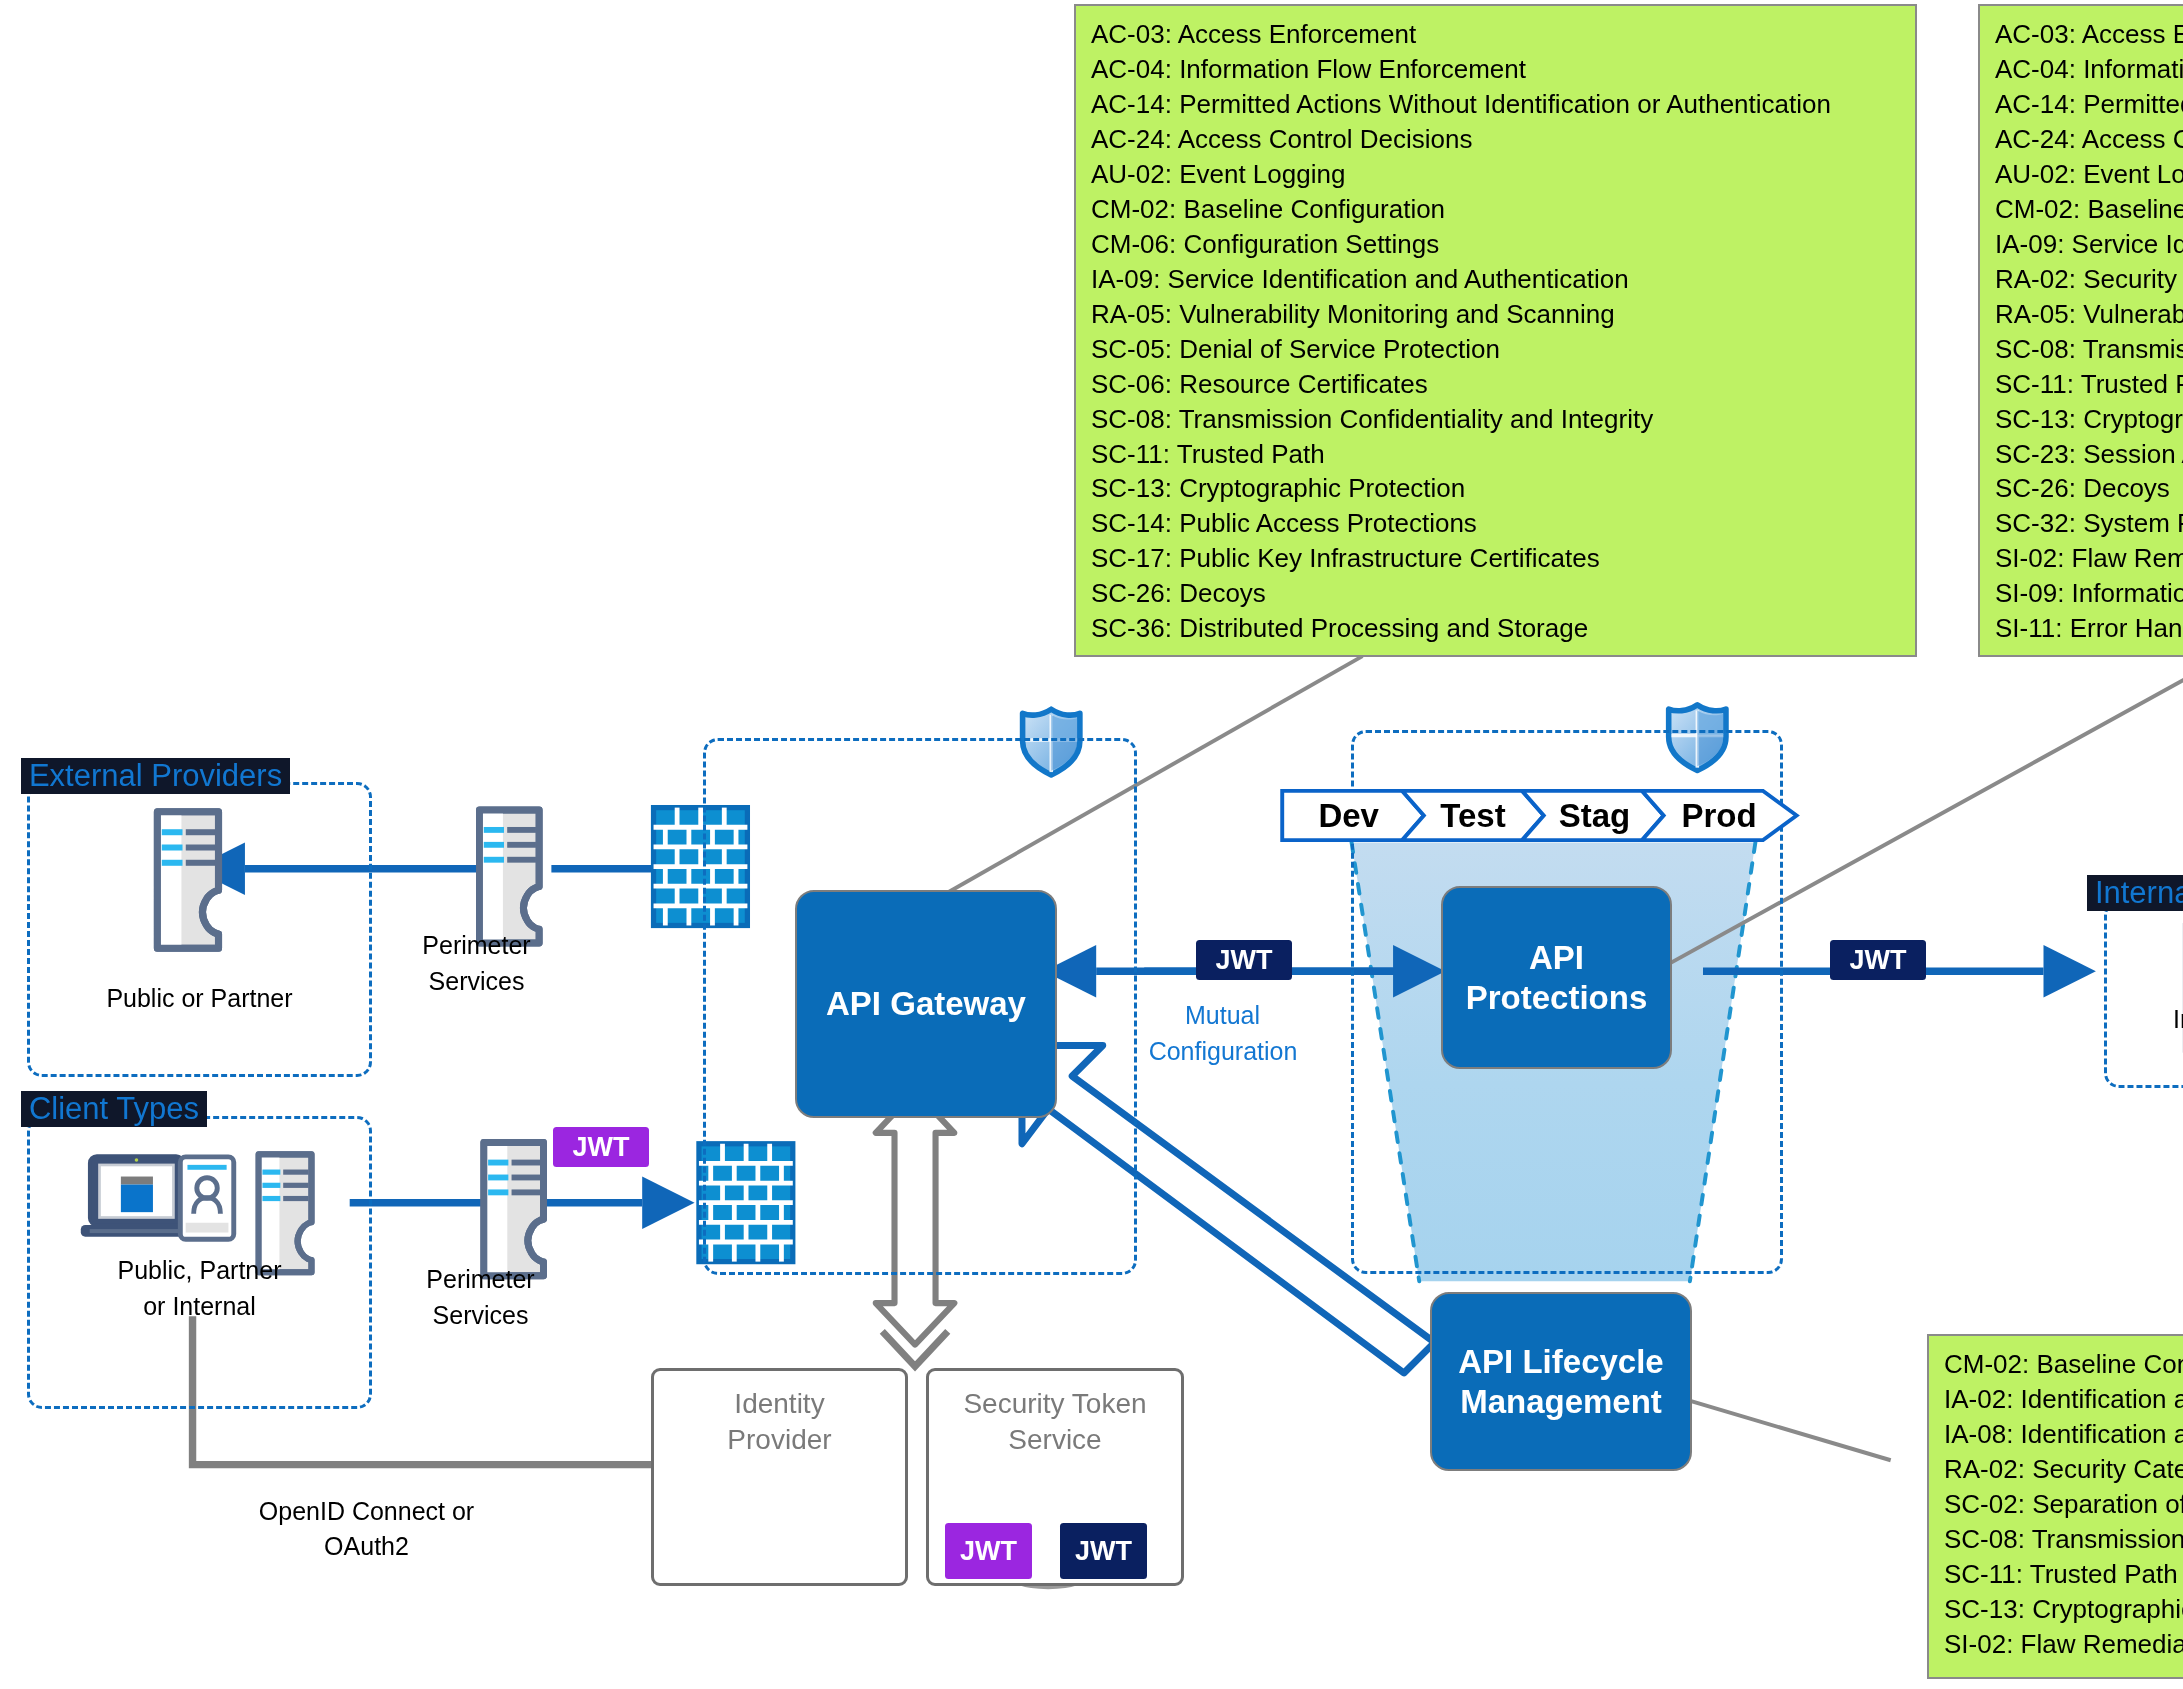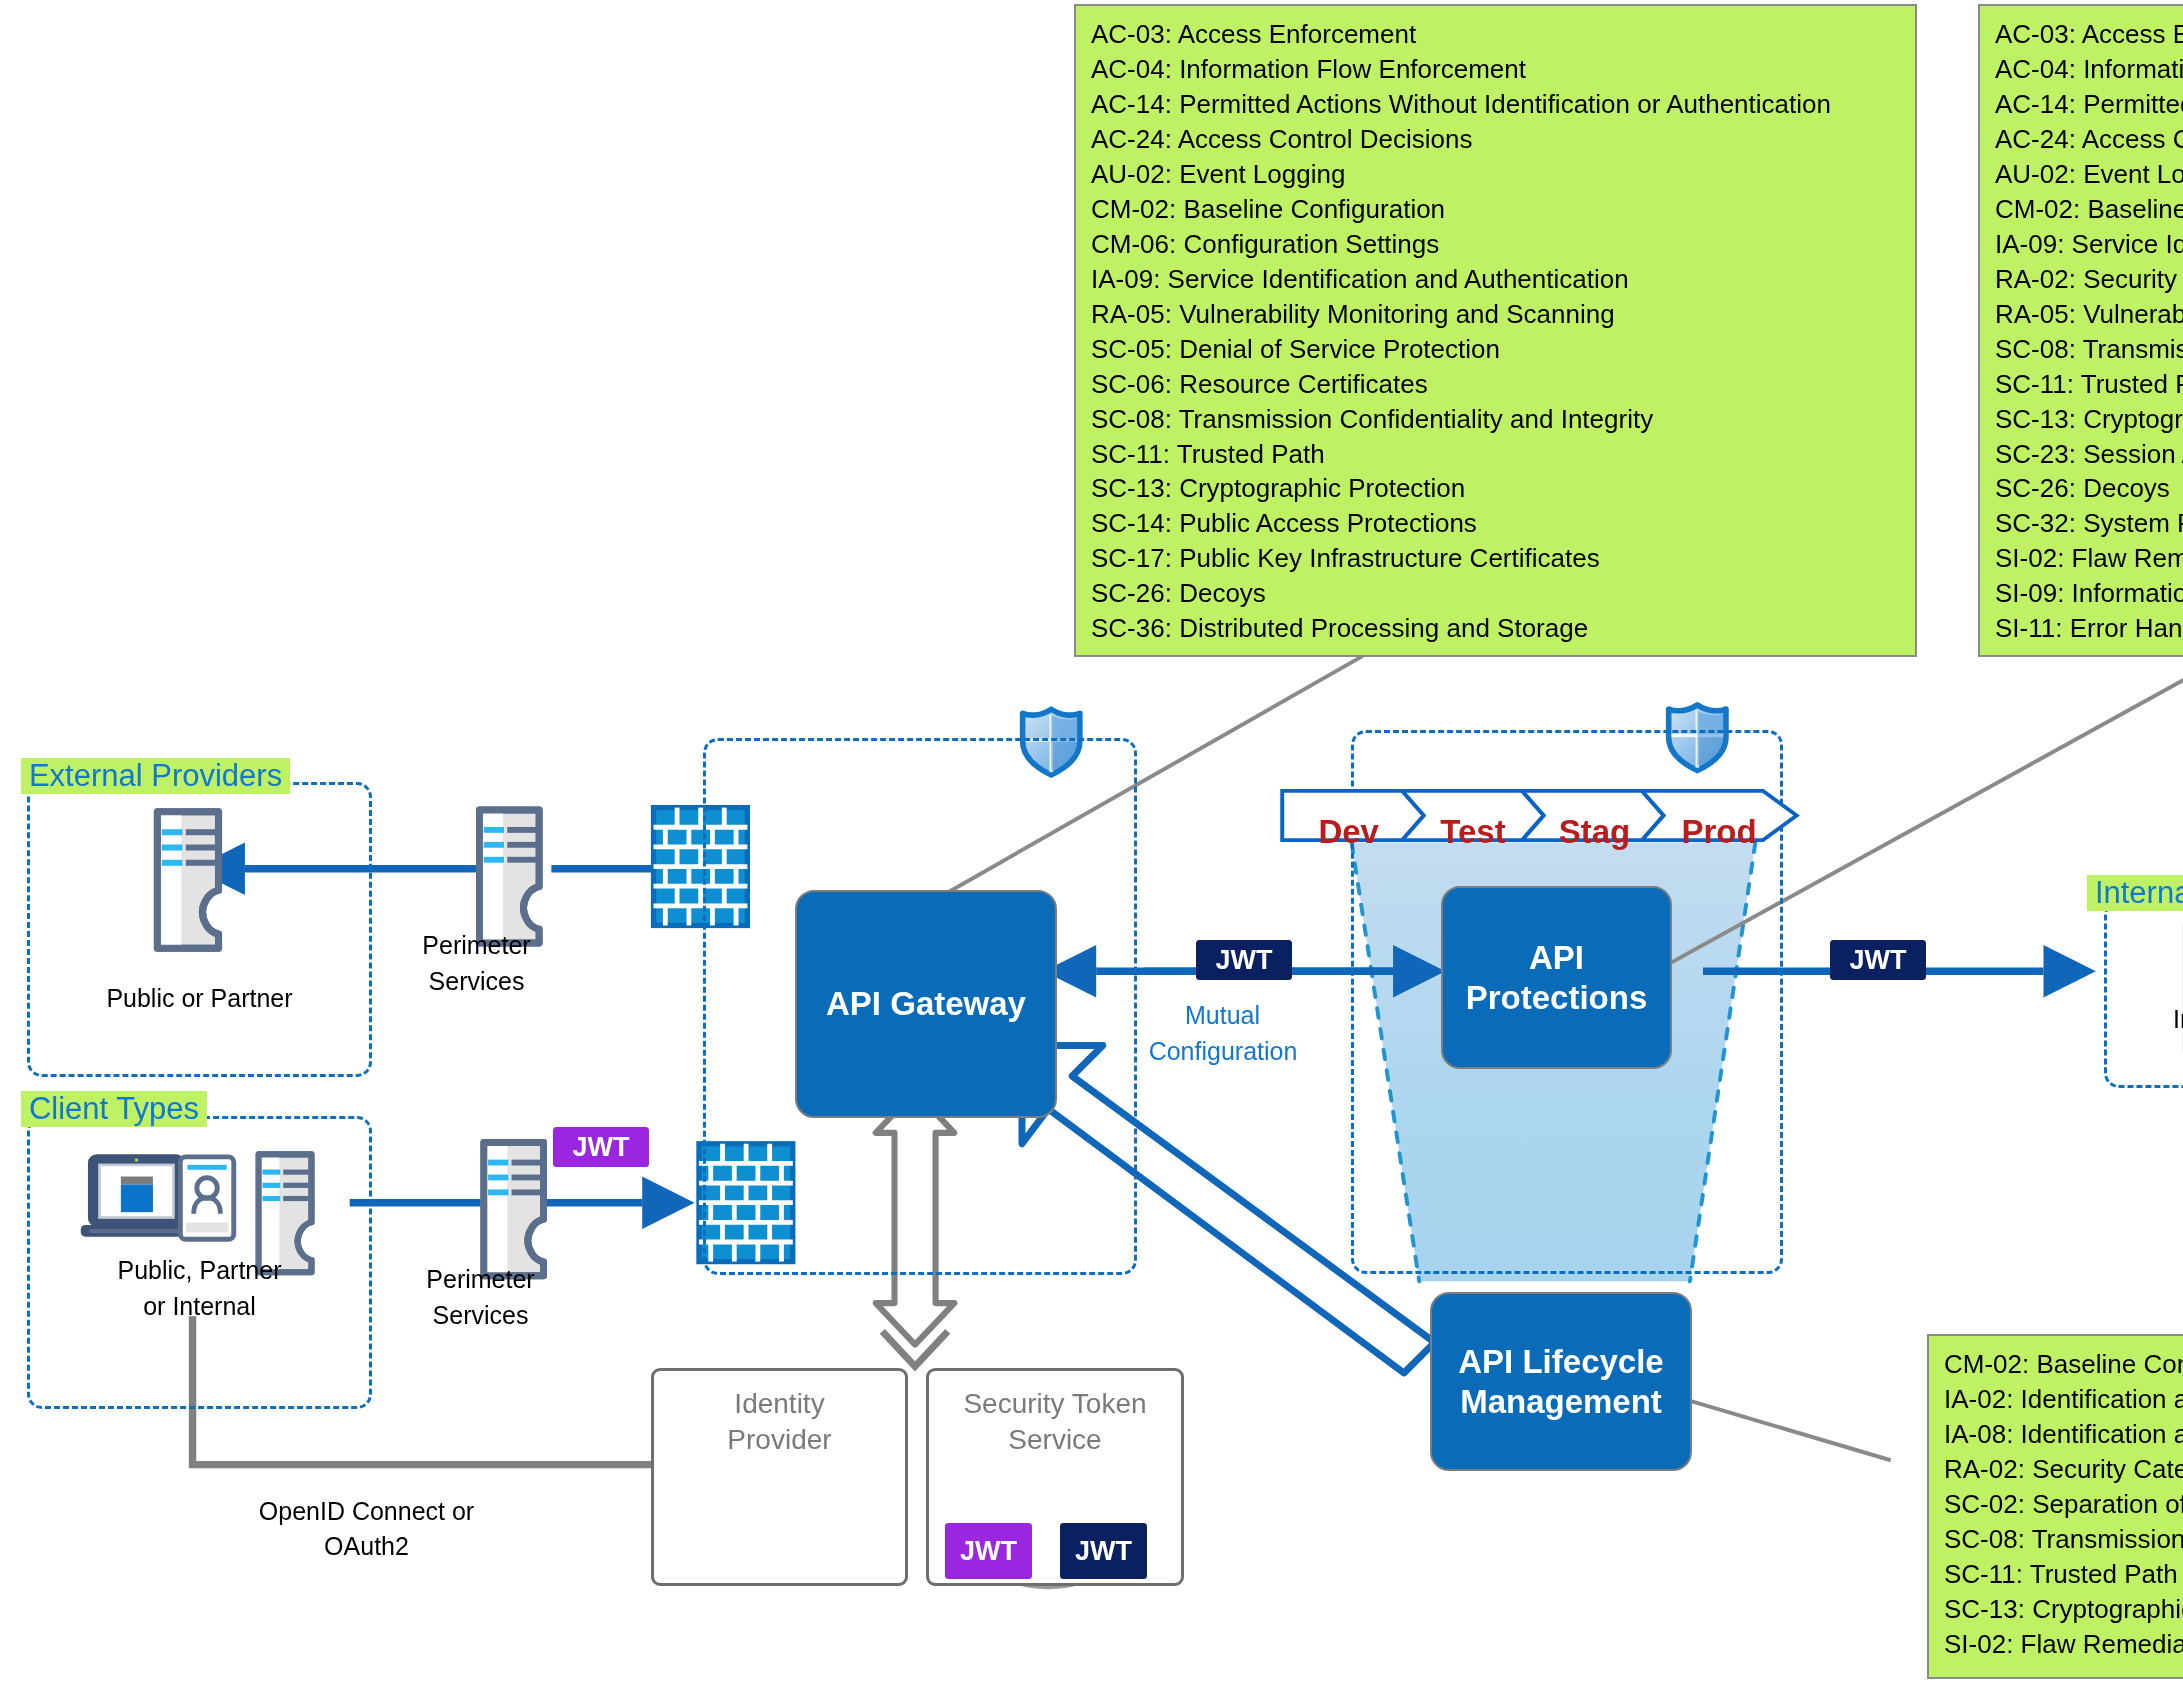--- a/index.html
+++ b/index.html
@@ -9,21 +9,21 @@
 
   
   .callout{position:absolute;background:#bef264;border:2.2px solid #8a8a8a;box-sizing:border-box;
            padding:11.4px 13px 11.4px 15px;margin-left:36px;}
   .callout .line{font-size:26px;line-height:1.345;color:#000;white-space:nowrap;
                  font-family:"Liberation Sans",sans-serif;}
 
   
   .zone{position:absolute;box-sizing:border-box;border:3.9px dashed #0d6dbf;border-radius:15px;}
   .zone-title{position:absolute;color:#1177d1;font-size:31px;white-space:nowrap;
-              background:#bef264;padding:0 7.9px;}
+              background:#0f172a;padding:0 7.9px;}
 
   
   .procbox{position:absolute;box-sizing:border-box;background:#0a6cb8;border:2.2px solid #7d7d7d;
            border-radius:19px;color:#fff;font-weight:bold;display:flex;align-items:center;
            justify-content:center;text-align:center;line-height:1.2;}
 
   
   .svcbox{position:absolute;box-sizing:border-box;background:#fff;border:3.1px solid #6e6e6e;
           border-radius:9px;}
   .svcbox .cap{position:absolute;left:0;right:0;top:15px;text-align:center;color:#7a7a7a;
@@ -34,22 +34,22 @@
   .lbl-blue{position:absolute;text-align:center;color:#1377d2;font-size:25px;line-height:1.25;white-space:nowrap;}
 
   
   .jwt{position:absolute;display:flex;align-items:center;justify-content:center;
        color:#fff;font-weight:bold;font-family:"Liberation Sans",sans-serif;border-radius:3.5px;}
   .jwt-navy{background:#0a2060;}
   .jwt-purple{background:#9b26e0;}
 
   
   .pipe{position:absolute;}
-  .chev{position:absolute;top:16px;height:100%;display:flex;align-items:center;justify-content:center;
-        color:#b91c1c;font-weight:bold;font-size:33px;text-align:right;}
+  .chev{position:absolute;top:0;height:100%;display:flex;align-items:center;justify-content:center;
+        color:#000000;font-weight:bold;font-size:33px;text-align:right;}
 </style>
 </head>
 <body>
 
 <div id="stage">
 
   <svg class="layer" viewBox="0 0 6350 3869">
     <defs>
       <marker id="bluehead" markerWidth="7" markerHeight="7" refX="5.6" refY="3.5" orient="auto">
         <path d="M0,0 L7,3.5 L0,7 z" fill="#1066b8"></path>

